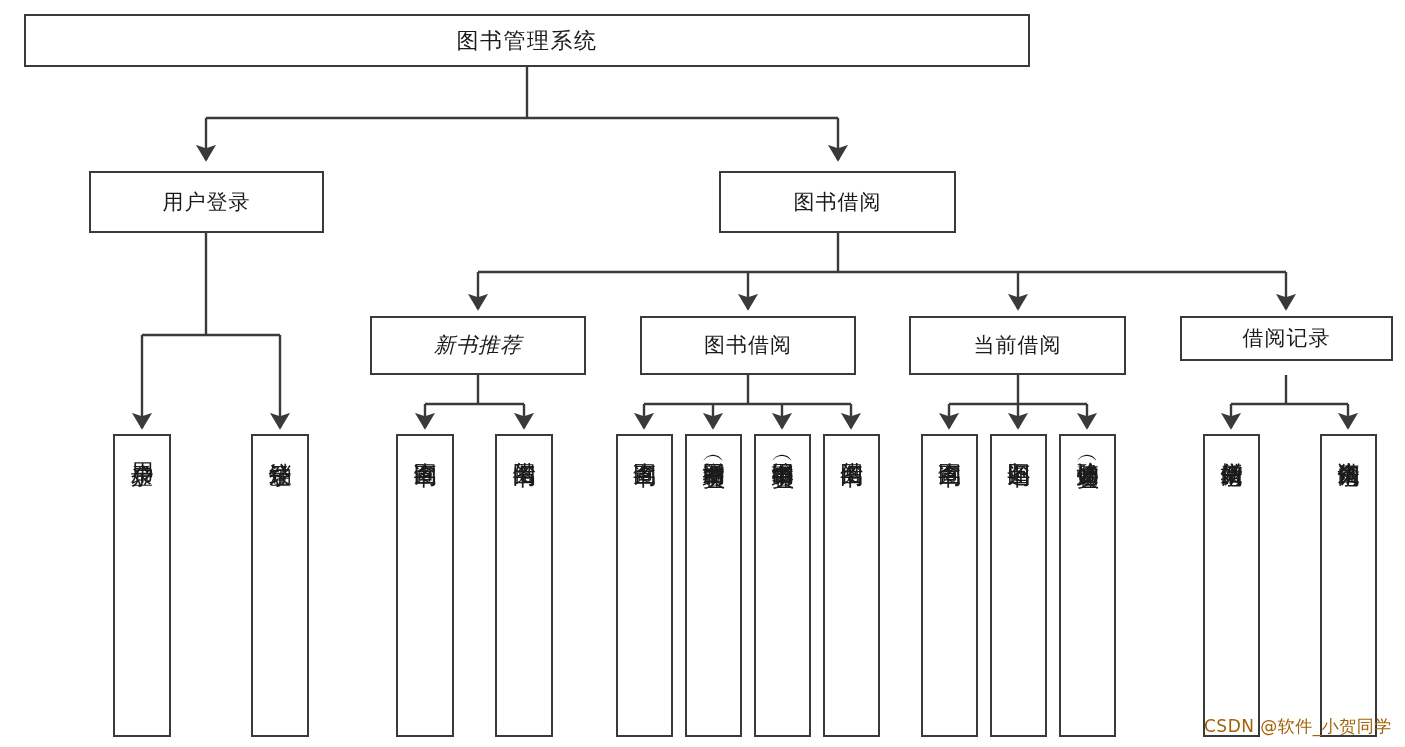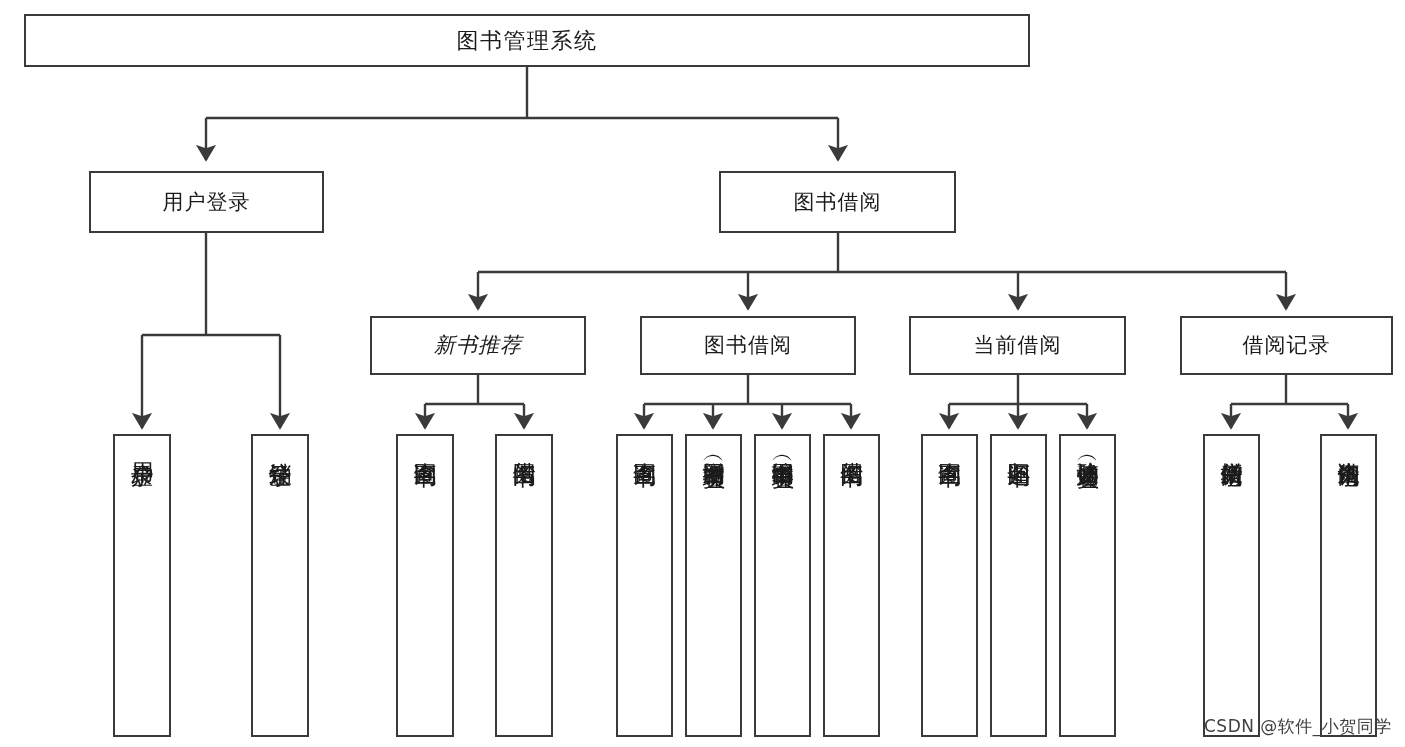--- a/index.html
+++ b/index.html
@@ -65,21 +65,21 @@
     font-size: 23px;
     line-height: 1.02;
     letter-spacing: 1px;
     white-space: pre-line;
   }
   .node.vert.narrow .label {
     font-size: 22px;
   }
   .watermark {
     position: absolute;
-    color: #404040;
+    color: #a16207;
     font-size: 17px;
     white-space: nowrap;
     letter-spacing: 0.5px;
     z-index: 5;
   }
 </style>
 </head>
 <body>
 
 <div id="canvas">
@@ -147,21 +147,21 @@
 
   <div class="node horiz" style="left:362px; top:316px; width:216px; height:59px;font-style:italic;">
     <span class="label">新书推荐</span>
   </div>
   <div class="node horiz" style="left:632px; top:316px; width:216px; height:59px;align-items:center;">
     <span class="label">图书借阅</span>
   </div>
   <div class="node horiz" style="left:901px; top:316px; width:217px; height:59px;">
     <span class="label">当前借阅</span>
   </div>
-  <div class="node horiz" style="left:1172px; top:316px; width:213px; height:59px;">
+  <div class="node horiz" style="left:1172px; top:316px; width:213px; height:45px;">
     <span class="label">借阅记录</span>
   </div>
 
   <div class="node vert" style="left:105px; top:434px; width:58px; height:303px;">
     <span class="label">用户登录</span>
   </div>
   <div class="node vert" style="left:243px; top:434px; width:58px; height:303px;">
     <span class="label">注销登录</span>
   </div>
 

